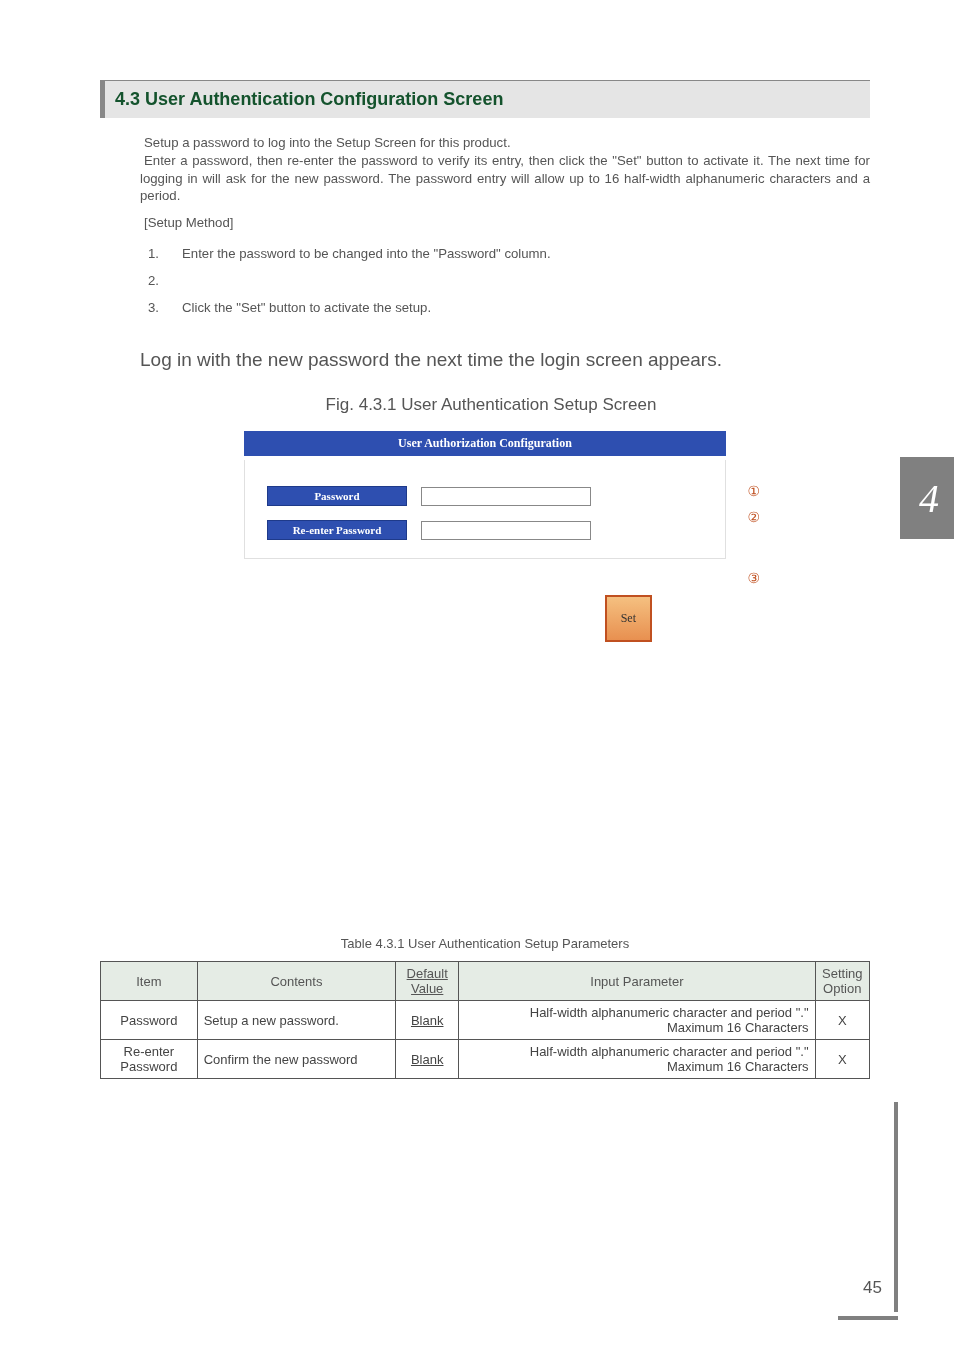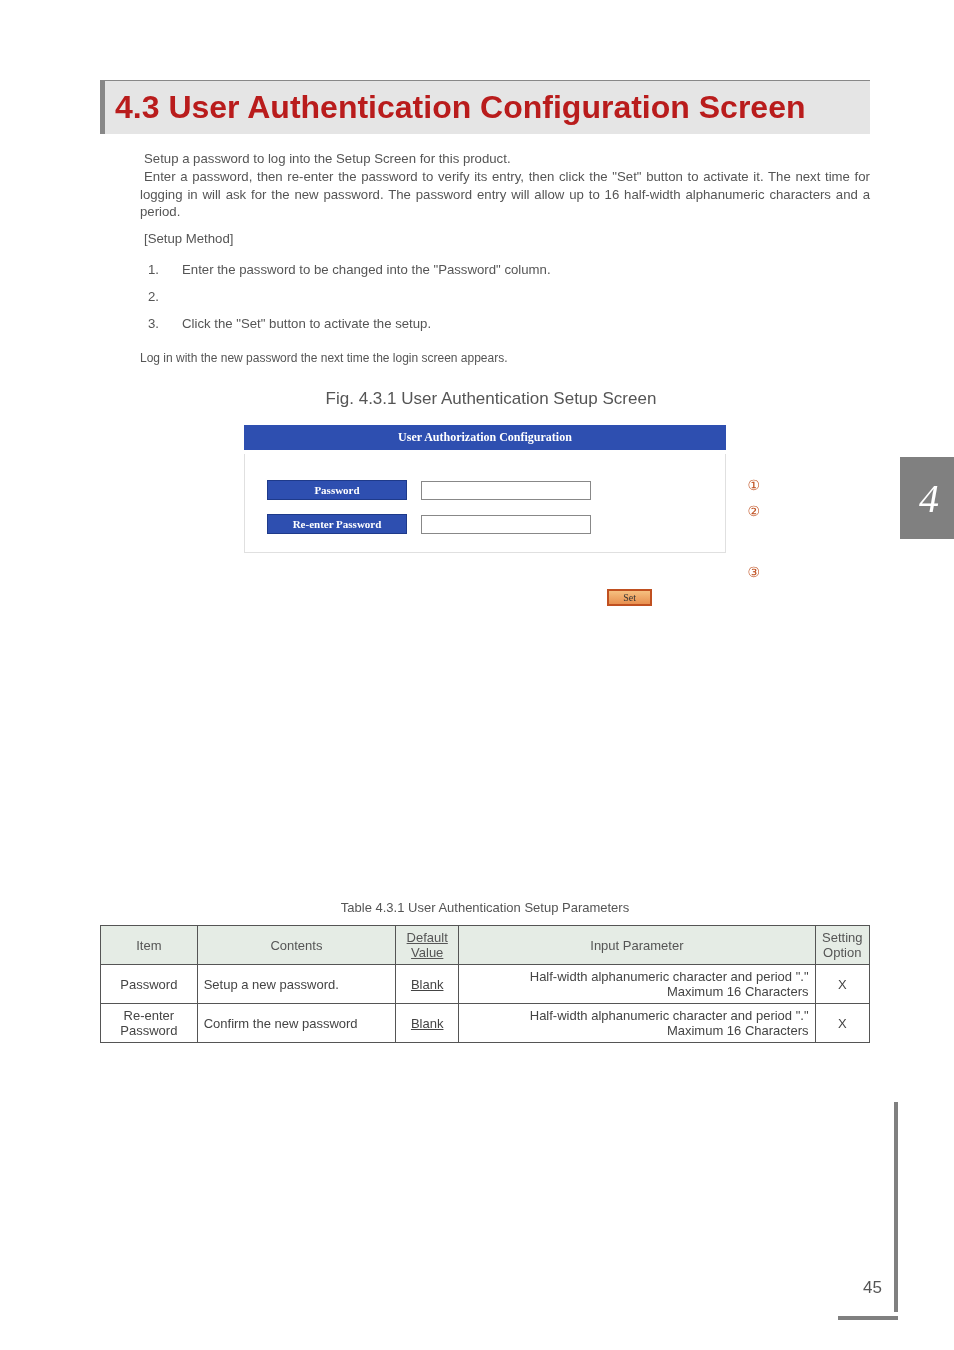--- a/index.html
+++ b/index.html
@@ -10,23 +10,23 @@
       font-family: Arial, Helvetica, sans-serif;
       color: #4a4a4a;
       position: relative;
     }
     .section-header {
       margin: 72px 92px 0 92px;
       background: #e5e5e5;
       border-top: 1px solid #888;
       border-left: 5px solid #888;
       padding: 8px 10px;
-      font-size: 32px;
+      font-size: 18px;
       font-weight: bold;
-      color: #b91c1c;
+      color: #14532d;
     }
     .body-text {
       margin: 16px 92px 0 132px;
       font-size: 13.2px;
       line-height: 1.35;
       text-align: justify;
       color: #555;
     }
     .setup-method {
       margin: 10px 92px 0 136px;
@@ -34,22 +34,22 @@
       color: #555;
     }
     .steps {
       margin: 12px 92px 0 132px;
       font-size: 13.2px;
       color: #555;
     }
     .steps .row { display: flex; margin-bottom: 3px; }
     .steps .num { width: 26px; }
     .after-steps {
-      margin: 16px 92px 0 132px;
-      font-size: 12px;
+      margin: 30px 92px 0 132px;
+      font-size: 19px;
       color: #555;
     }
     .fig-caption {
       text-align: center;
       margin: 24px 0 16px 12px;
       font-size: 17px;
       color: #555;
     }
     .screenshot-wrap {
       margin: 0 auto;
@@ -92,22 +92,22 @@
     }
     .set-btn-row {
       text-align: right;
       padding: 28px 70px 0 0;
     }
     .set-btn {
       display: inline-block;
       background: linear-gradient(#f5c080, #e89050);
       border: 2px solid #c05020;
       color: #333;
-      font-size: 10px;
-      padding: 1px 14px;
+      font-size: 12px;
+      padding: 14px 14px;
       font-family: 'Times New Roman', serif;
     }
     .callout {
       position: absolute;
       right: -34px;
       font-size: 14px;
       color: #c05020;
     }
     .callout.c1 { top: 48px; }
     .callout.c2 { top: 74px; }

